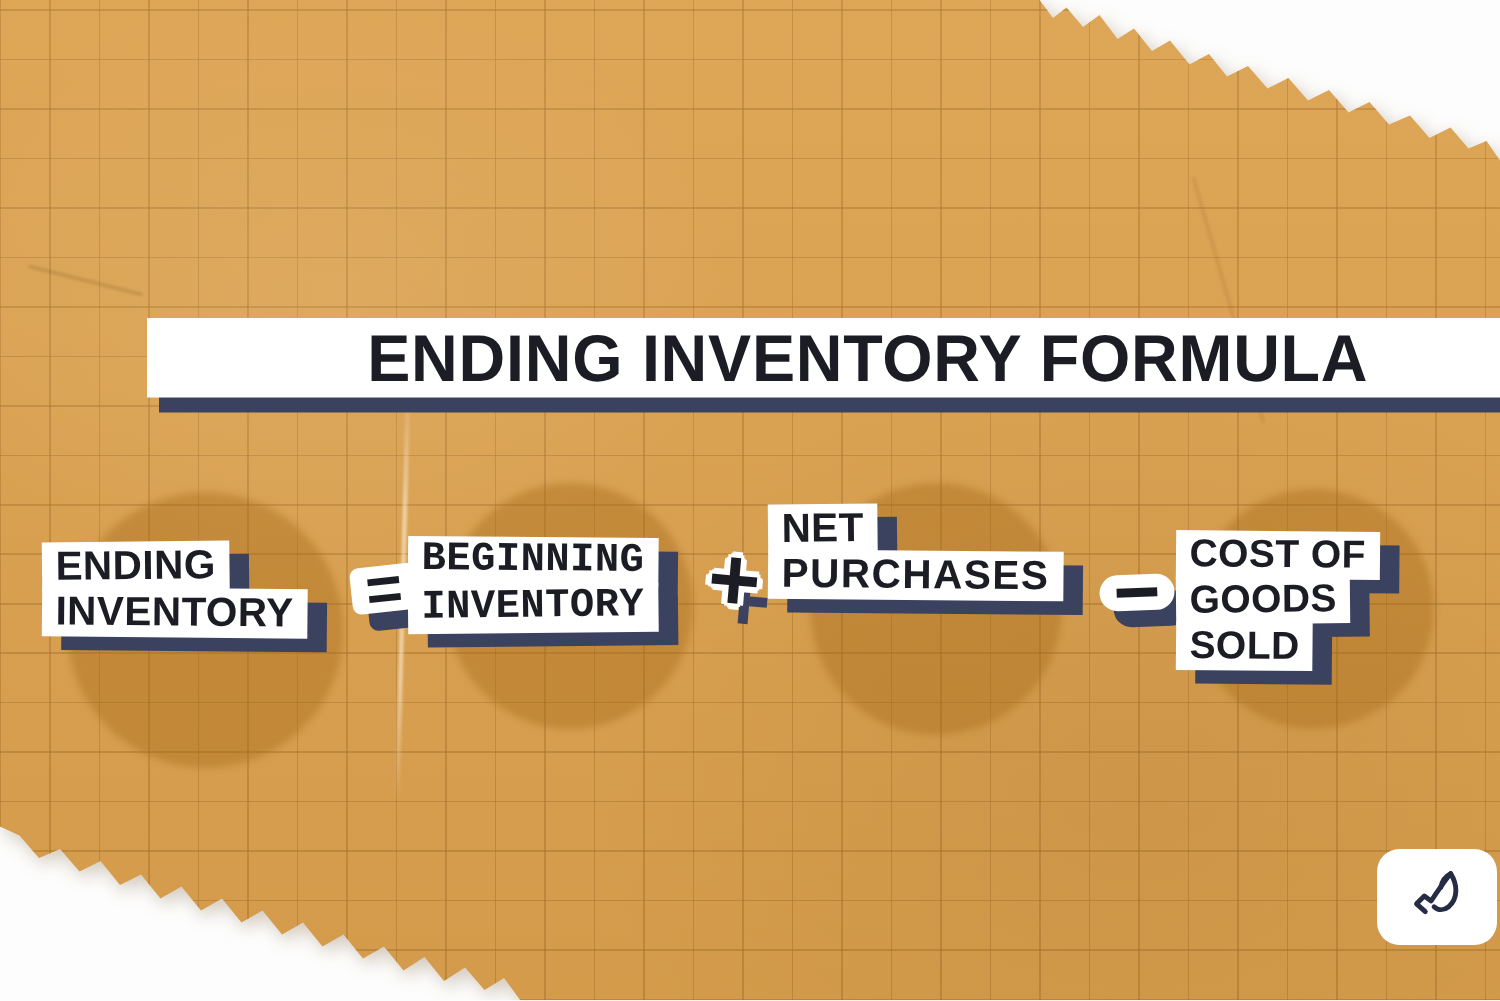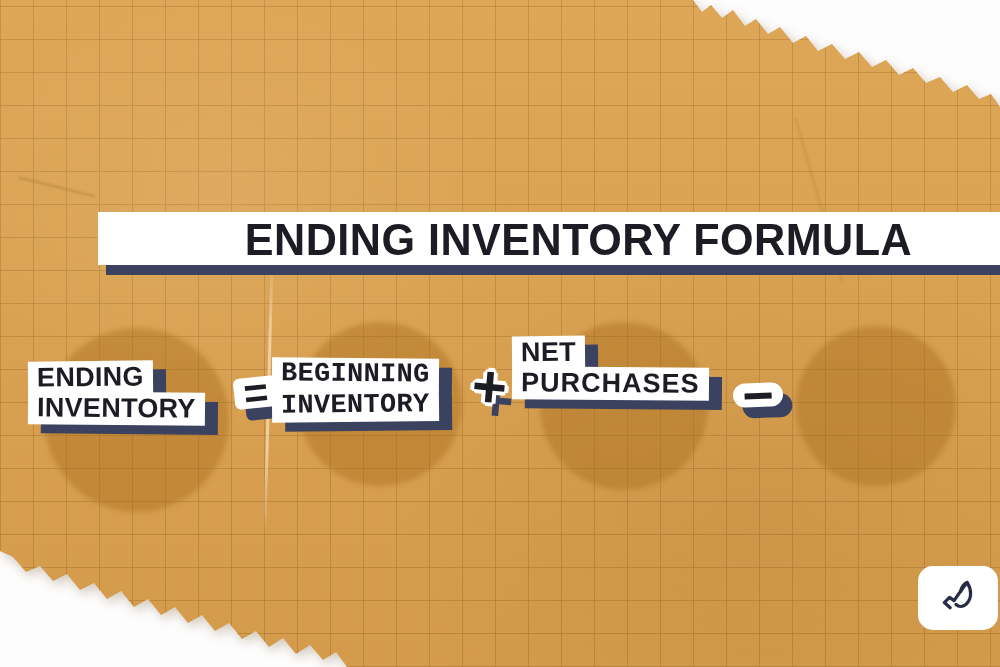--- a/index.html
+++ b/index.html
@@ -143,20 +143,25 @@
 
   <div class="term term-3">
     <span class="label-line tilt-a">NET</span>
     <span class="label-line ll-2 tilt-b">PURCHASES</span>
   </div>
 
   <div class="op-minus">
     <span>−</span>
   </div>
 
+  <div class="term term-4">
+    <span class="label-line tilt-b">COST OF</span>
+    <span class="label-line tilt-a">GOODS</span>
+    <span class="label-line tilt-b">SOLD</span>
+  </div>
 
   <div class="logo-badge">
     <svg width="52" height="48" viewBox="0 0 80 70">
       <path d="M28 50 L19 42 L27 34 L34 39
                C40 30 46 21 54 11
                C61 22 62 36 52 45
                C47 49 41 49 37 45" fill="none" stroke="#272c45" stroke-width="5" stroke-linecap="round" stroke-linejoin="round"></path>
       <path d="M54 11 C48 14 45 19 44 25" fill="none" stroke="#272c45" stroke-width="5" stroke-linecap="round" stroke-linejoin="round"></path>
     </svg>
   </div>

